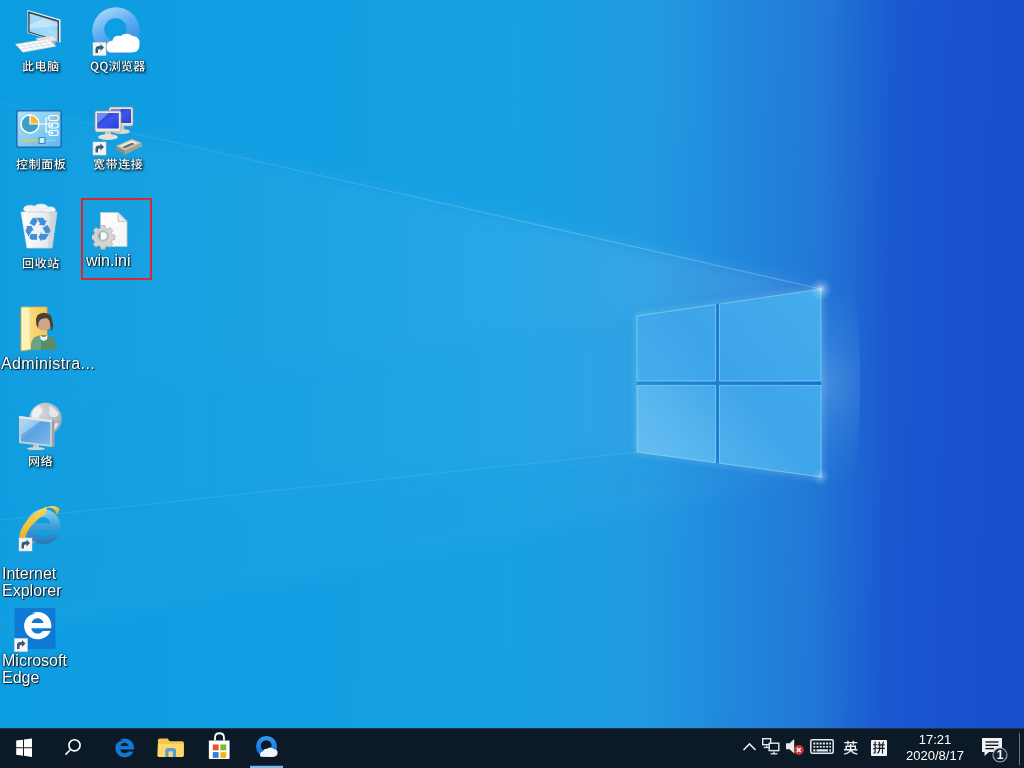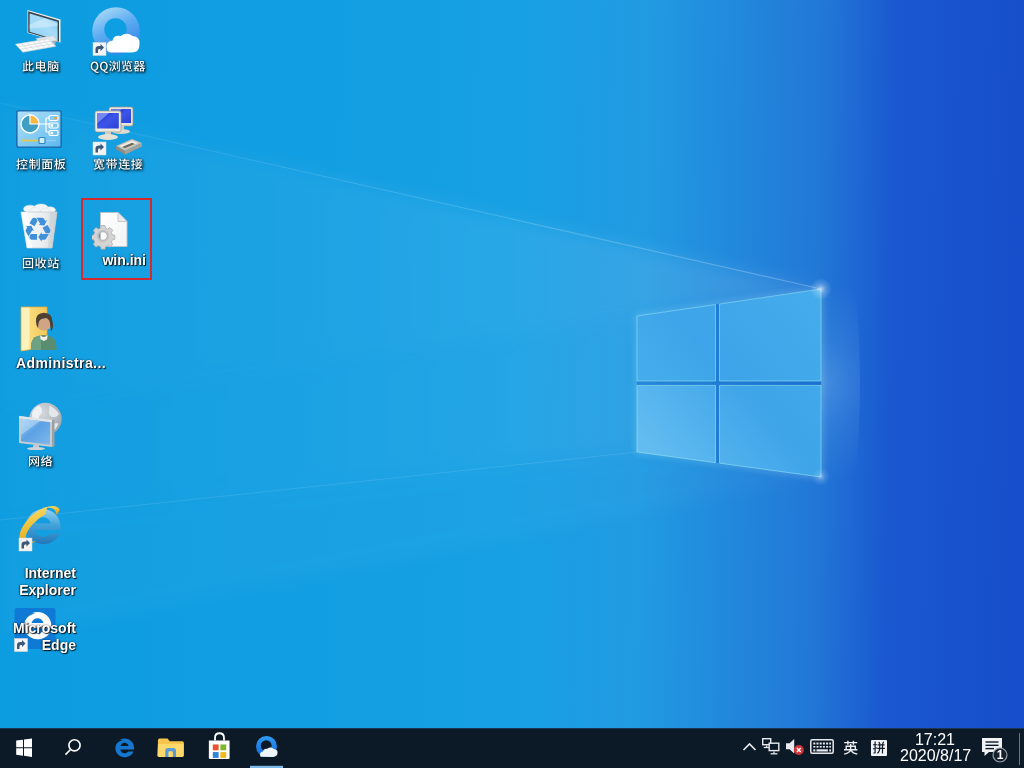--- a/index.html
+++ b/index.html
@@ -1,22 +1,22 @@
 <!DOCTYPE html>
 <html><head><meta charset="utf-8"><style>
 * { margin:0; padding:0; box-sizing:border-box; }
 html,body { width:1024px; height:768px; overflow:hidden; }
 body { font-family:"Liberation Sans", sans-serif; position:relative; background:#0d9fe1; }
 #wall { position:absolute; left:0; top:0; }
 .icon { position:absolute; }
 .lbl { position:absolute; filter: drop-shadow(1px 1px 1px rgba(0,0,0,0.85)) drop-shadow(0 0 1px rgba(0,0,0,0.55)); }
-.tlbl { position:absolute; color:#fff; font-size:14px; text-align:right; white-space:nowrap;
-  text-shadow: 1px 1px 1px rgba(0,0,0,0.85), 0 0 2px rgba(0,0,0,0.6), -1px 0 1px rgba(0,0,0,0.35); font-weight: bold; }
+.tlbl { position:absolute; color:#fff; font-size:16px; text-align:left; white-space:nowrap;
+  text-shadow: 1px 1px 1px rgba(0,0,0,0.85), 0 0 2px rgba(0,0,0,0.6), -1px 0 1px rgba(0,0,0,0.35); }
 #taskbar { position:absolute; left:0; top:728px; width:1024px; height:40px; background:#0c1a28; border-top:1px solid rgba(60,105,160,0.35); }
-#clock { position:absolute; left:900px; top:732px; width:70px; color:#fff; font-size:16px; text-align:center; line-height:16px; }
+#clock { position:absolute; left:900px; top:732px; width:70px; color:#fff; font-size:13px; text-align:center; line-height:16px; }
 </style></head><body>
 <svg width="0" height="0" style="position:absolute">
 <defs>
 <path id="eshape" fill-rule="evenodd" d="M20 2 C9.5 2 1.5 10.5 1.5 21 C1.5 31.5 10 39.5 20 39.5 C28 39.5 35 35 37.8 28 L27.2 28 C25.6 30.2 23 31.6 20 31.6 C15.6 31.6 12 28.5 11.4 24.2 L38.6 24.2 C38.75 23 38.8 21.8 38.8 20.5 C38.8 10 30.5 2 20 2 Z M11.7 17.2 C12.9 13.3 16.1 10.6 20 10.6 C23.9 10.6 27 13.3 28.2 17.2 Z"></path>
 </defs>
 </svg>
 <svg id="wall" width="1024" height="768" viewBox="0 0 1024 768">
 <defs>
 <linearGradient id="bg" x1="0" y1="340" x2="1024" y2="360" gradientUnits="userSpaceOnUse">
   <stop offset="0" stop-color="#0c9ce0"></stop>
@@ -257,21 +257,21 @@
 <polygon points="4,2 30,2 30,42 4,46" fill="none" stroke="#d8ab3e" stroke-width="0.8"></polygon>
 <g>
 <circle cx="27" cy="17.5" r="8" fill="#cfa584"></circle>
 <path d="M19 16.5 Q18.5 8 27 7.7 Q35.5 8 35.2 16.5 Q35.6 21 33.5 23.5 L33 18.5 Q33 15.5 31 14 Q29 12.5 27 13.5 Q22.5 13.7 21.5 18 L21 23 Q19.2 20.5 19 16.5Z" fill="#4e3f33"></path>
 <path d="M35 15.5 Q37.2 20.5 34.8 25.5 L33.6 25.5 Q35 20.5 34.2 15.5Z" fill="#4e3f33"></path>
 <path d="M14 41.5 Q14 32.5 21 31 L26.5 30 L32 31 Q39.5 32.5 39.5 41.5 L39.5 45 L14 45 Z" fill="#5a8c70"></path>
 <path d="M14 41.5 Q14 32.5 21 31 L24 30.5 L24 45 L14 45 Z" fill="#6ca183"></path>
 <path d="M23 30.3 Q26.8 33.5 30.7 30.3 L30 34.5 L26.8 36 L23.6 34.3 Z" fill="#f4f1ea"></path>
 </g>
 </svg>
-<div class="tlbl" style="left:16px;top:355px;width:76px;letter-spacing:0.4px">Administra...</div>
+<div class="tlbl" style="left:1px;top:355px;width:76px;letter-spacing:0.4px">Administra...</div>
 <svg class="icon" style="left:16px;top:402px" width="48" height="48" viewBox="0 0 48 48">
 <defs>
 <linearGradient id="nscr" x1="0" y1="0" x2="1" y2="1">
         <stop offset="0" stop-color="#a5d4f5"></stop>
         <stop offset="0.45" stop-color="#5ba1e4"></stop>
         <stop offset="1" stop-color="#7fb9ec"></stop>
       </linearGradient>
 <radialGradient id="glb" cx="0.35" cy="0.3" r="0.85">
         <stop offset="0" stop-color="#d6dade"></stop>
         <stop offset="0.6" stop-color="#b4bac1"></stop>
@@ -325,21 +325,21 @@
 <div class="tlbl" style="left:2px;top:565px;width:74px;line-height:17px">Internet<br>Explorer</div>
 <svg class="icon" style="left:14px;top:604px" width="48" height="48" viewBox="0 0 48 48">
 <rect x="0.5" y="4" width="41" height="41" rx="2" fill="#0f7ad5"></rect>
 <use href="#eshape" transform="translate(9,6.5) scale(0.73)" fill="#fff"></use>
 <path d="M9.7 21 C11 14.5 15.5 10.3 21.5 9.8 C16.5 7.6 11.7 10.2 9.9 15.2 C9.5 16.5 9.4 18.6 9.7 21 Z" fill="#0f7ad5"></path>
 <g transform="translate(0,34)">
 <rect x="0.5" y="0.5" width="13" height="13" fill="#f4f4f4" stroke="#d8d8d8" stroke-width="0.6"></rect>
 <path d="M3 11 L3 7 Q3 4 6.5 4 L8 4 L8 2 L11.5 5.5 L8 9 L8 7 L6.5 7 Q5.5 7 5.5 8.5 L5.5 11 Z" fill="#3b5878"></path>
 </g>
 </svg>
-<div class="tlbl" style="left:2px;top:620px;width:74px;line-height:17px">Microsoft<br>Edge</div>
+<div class="tlbl" style="left:2px;top:652px;width:74px;line-height:17px">Microsoft<br>Edge</div>
 <div id="taskbar"></div>
 <svg class="icon" style="left:0;top:728px" width="1024" height="40" viewBox="0 0 1024 40">
 <defs>
 <linearGradient id="tqq" x1="0" y1="0" x2="0" y2="1">
         <stop offset="0" stop-color="#2d9df2"></stop>
         <stop offset="1" stop-color="#1565dd"></stop>
       </linearGradient>
 </defs>
 <g fill="#fff">
 <polygon points="16.2,12.6 23,11.7 23,19.2 16.2,19.2"></polygon>

